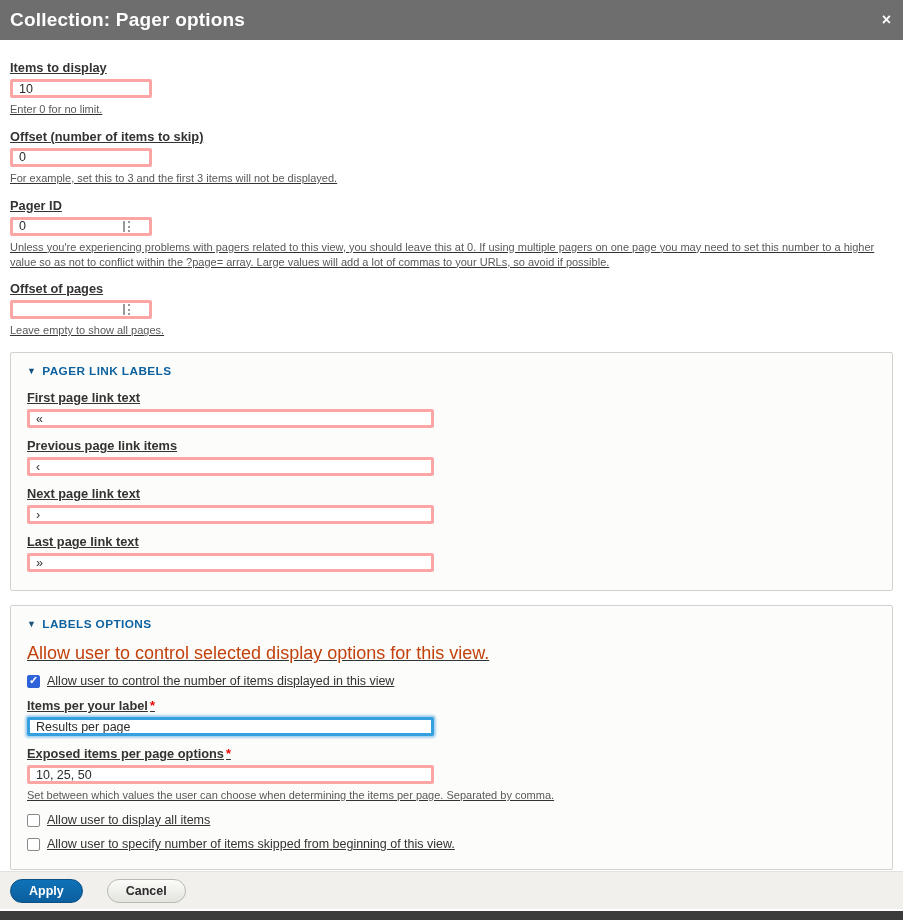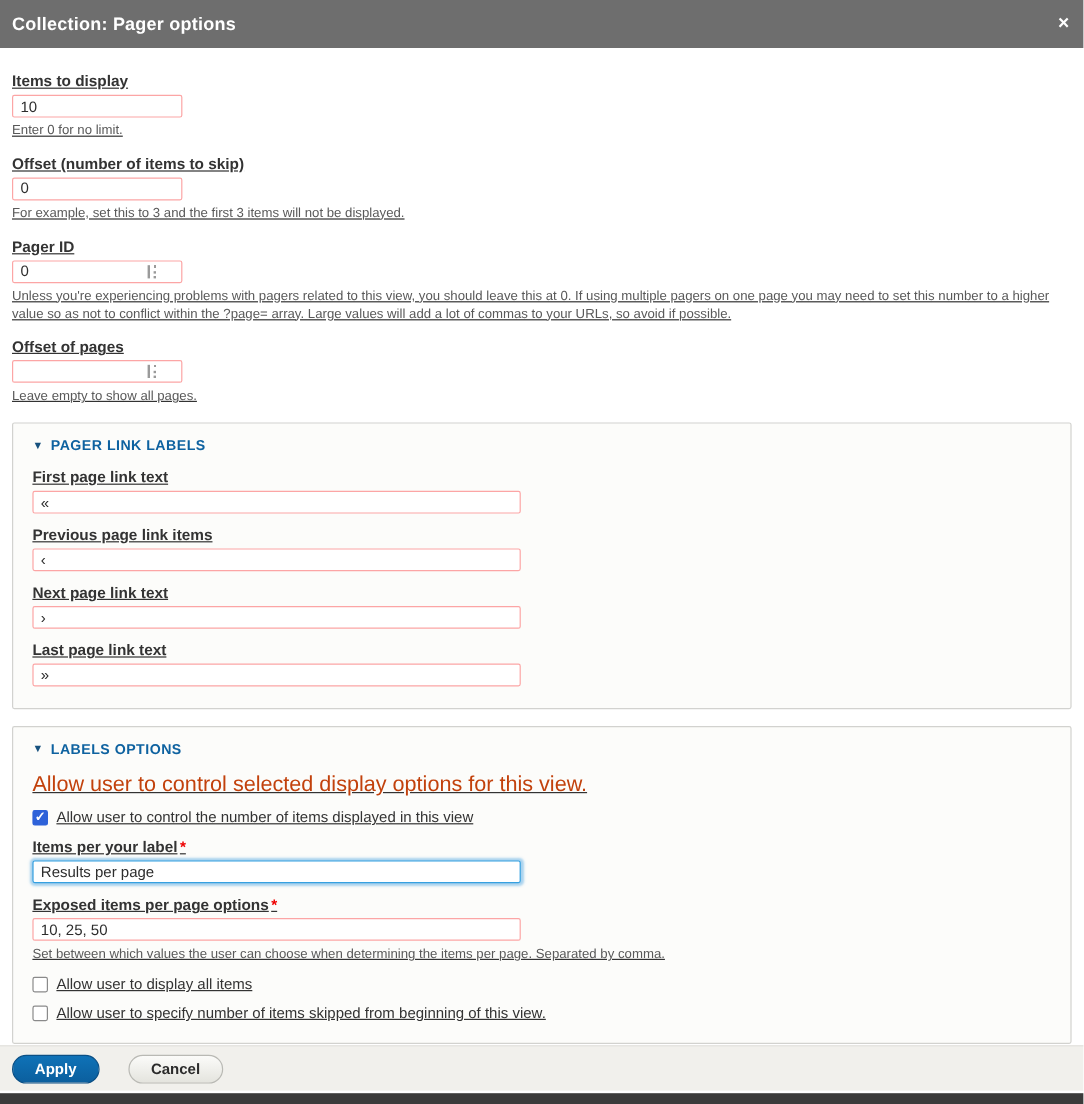--- a/index.html
+++ b/index.html
@@ -4,31 +4,31 @@
 <style>
   * { margin:0; padding:0; box-sizing:border-box; }
   html,body { width:903px; height:920px; background:#fff; overflow:hidden;
     font-family:"Liberation Sans", sans-serif; font-size:12.5px; color:#333; }
 
   .modal { width:903px; height:920px; display:flex; flex-direction:column; }
 
   
   .modal-header { height:40px; flex:0 0 40px; background:#6e6e6e; color:#fff;
     display:flex; align-items:center; justify-content:space-between; padding:0 12px 0 10px; }
-  .modal-title { font-weight:bold; font-size:15px; letter-spacing:.2px; }
+  .modal-title { font-weight:bold; font-size:19px; letter-spacing:.2px; }
   .close-btn { color:#fff; font-size:16px; font-weight:bold; cursor:pointer; line-height:1; }
 
   
   .modal-body { flex:1 1 auto; background:#fff; padding:20px 10px 0 10px; overflow:hidden;text-decoration:underline; }
 
   .form-item { margin-bottom:12px; }
   .form-label { font-weight:bold; font-size:12.8px; color:#333; margin-bottom:4px; display:block; }
   .req { color:#e00; font-weight:bold; margin-left:2px; }
   .input-wrap { position:relative; display:inline-block; vertical-align:top; }
-  input.text { height:19px; border:1px solid #fca5a5; border-radius:2px; background:#fff;
+  input.text { height:19px; border:3px solid #fca5a5; border-radius:2px; background:#fff;
     padding:1px 6px; font-size:12.5px; color:#2d2d2d; font-family:"Liberation Sans", sans-serif; width:100%; }
   .w-small { width:142px; }
   .w-med   { width:407px; }
   input.focused { border-color:#35a0e0; box-shadow:0 0 2px 2px rgba(66,160,225,.45); outline:none; }
   .descr { color:#595959; font-size:11px; margin-top:4px; line-height:1.35; max-width:878px; }
 
   
   .spinner { position:absolute; right:22px; top:4px; width:7px; height:11px;
     border-left:2px solid #9a9a9a; border-right:2px dotted #9a9a9a; }
 

